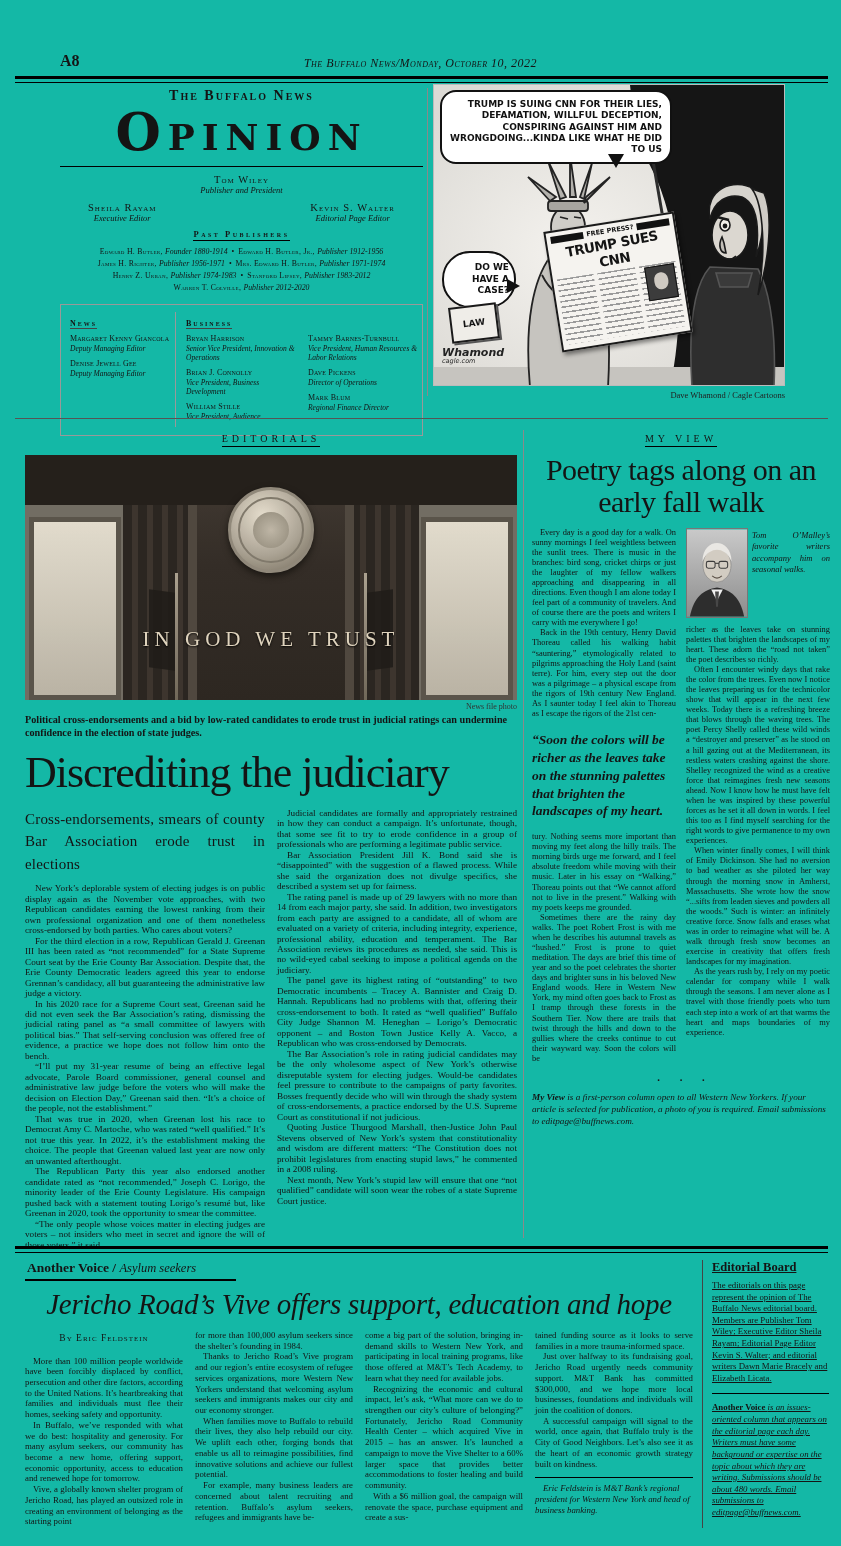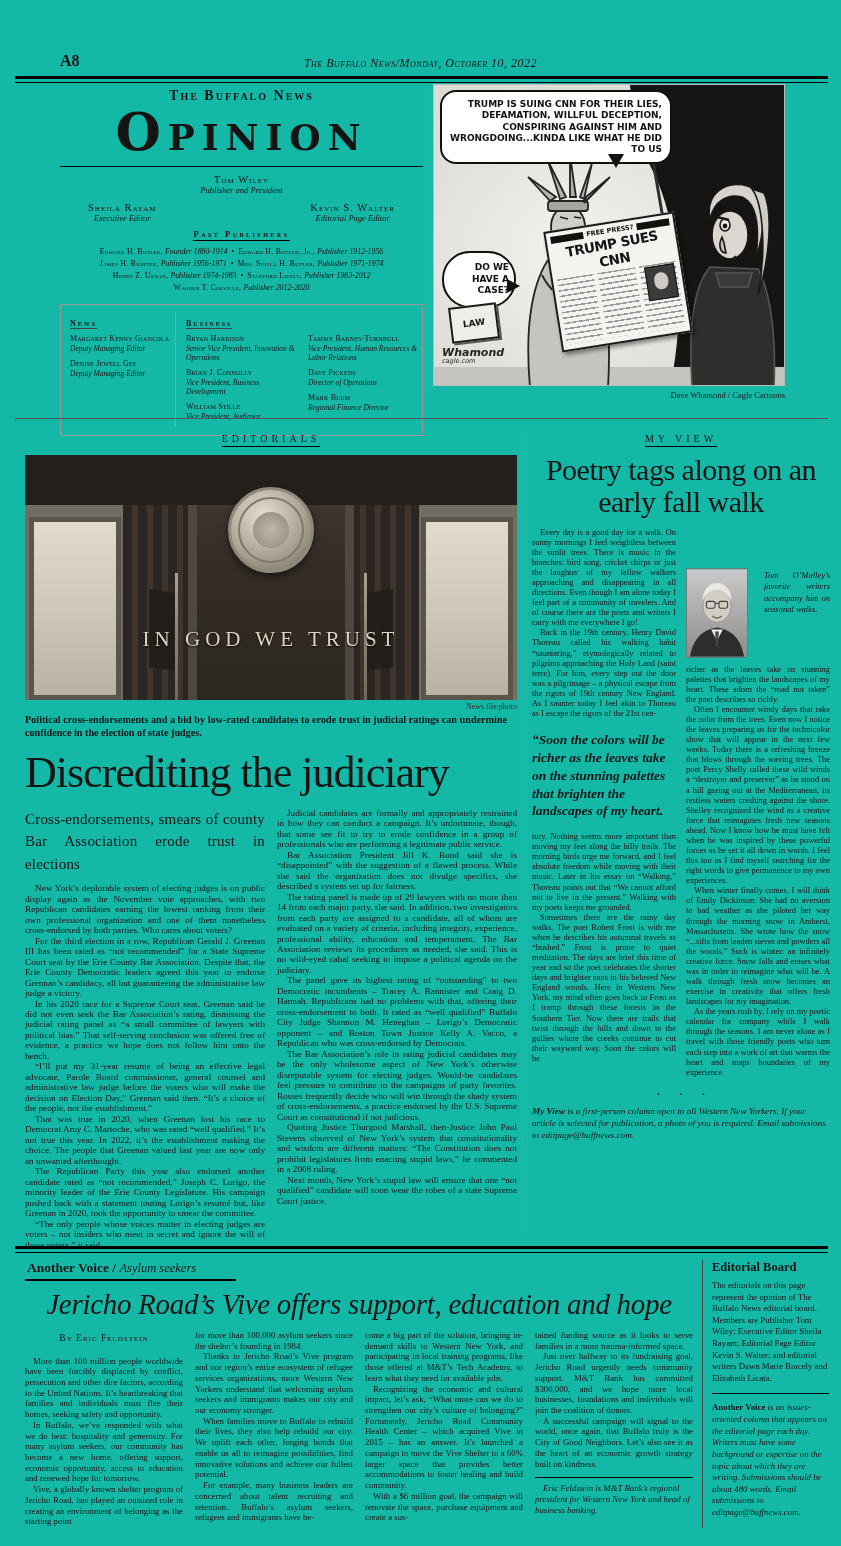--- a/index.html
+++ b/index.html
@@ -93,41 +93,41 @@
   .body .para { text-indent:10px; }
   .noindent { text-indent:0 !important; }
 
   
   .myview { position:absolute; left:532px; top:428px; width:298px; }
   .mv-headline { text-align:center; font-size:30px; line-height:1.06; letter-spacing:-.5px; margin-top:7px; }
   .mv-cols { display:grid; grid-template-columns:1fr 1fr; gap:10px; margin-top:10px; }
   .mv-body { font-size:8.4px; line-height:1.2; text-align:justify; }
   .mv-body .para { text-indent:8px; }
   .pullquote { font-size:13.5px; font-weight:bold; font-style:italic; line-height:1.32; text-align:left; margin:12px 0; text-indent:0; }
-  .mv-photoblock { display:flex; gap:16px; margin-bottom:7px;margin-top:40px; }
+  .mv-photoblock { display:flex; gap:4px; margin-bottom:7px; }
   .mv-photo { flex:0 0 62px; height:90px; border:1px solid #777; }
   .mv-photocap { font-style:italic; font-size:8.5px; line-height:1.35; padding-top:2px; }
   .mv-dots { text-align:center; font-weight:bold; font-size:11px; word-spacing:16px; margin-top:10px; }
   .mv-footer { font-size:9.2px; font-style:italic; line-height:1.3; margin-top:6px; }
   .fb { font-weight:bold; }
 
   
   .another-voice { position:absolute; left:25px; top:1258px; width:668px; }
   .av-kicker { display:inline-block; border-bottom:2.5px solid #000; padding:0 40px 3px 2px; font-size:13.5px; }
   .k-bold { font-weight:bold; }
   .k-italic { font-style:italic; font-size:12.5px; }
   .av-headline { text-align:center; font-style:italic; font-size:29px; letter-spacing:-.3px; margin:7px 0 9px; }
   .av-cols { display:grid; grid-template-columns:repeat(4,1fr); gap:12px; }
   .av-body { font-size:8.8px; line-height:1.22; text-align:justify; }
   .av-body .para { text-indent:8px; }
   .av-byline { text-align:center; font-variant:small-caps; font-size:9.5px; letter-spacing:1px; margin:3px 0 11px; }
   .av-tagline { border-top:1.2px solid #000; margin-top:8px; padding-top:5px; font-style:italic; text-align:left; text-indent:0; }
 
   
-  .edboard { position:absolute; left:712px; top:1260px; width:117px; }
+  .edboard { position:absolute; left:712px; top:1260px; width:117px;text-decoration:underline; }
   .eb-head { font-weight:bold; font-size:12.5px; margin-bottom:5px; }
   .eb-body { font-size:8.8px; line-height:1.32; }
   .eb-rule { height:1px; background:#000; margin:9px 0 8px; }
   .eb-note { font-size:8.8px; line-height:1.32; }
   .eb-bold { font-weight:bold; }
   .eb-italic { font-style:italic; }
 </style>
 </head>
 <body>
 
@@ -152,21 +152,21 @@
         <div class="mh-title">Executive Editor</div>
       </div>
       <div>
         <div class="mh-name">Kevin S. Walter</div>
         <div class="mh-title">Editorial Page Editor</div>
       </div>
     </div>
     <div class="mh-pp-label">Past Publishers</div>
     <div class="pp-lines">
       <div><span class="pp-name">Edward H. Butler, </span><span class="pp-role">Founder 1880-1914</span><span class="pp-sep"> • </span><span class="pp-name">Edward H. Butler, Jr., </span><span class="pp-role">Publisher 1912-1956</span></div>
-      <div><span class="pp-name">James H. Righter, </span><span class="pp-role">Publisher 1956-1971</span><span class="pp-sep"> • </span><span class="pp-name">Mrs. Sheila H. Butler, </span><span class="pp-role">Publisher 1971-1974</span></div>
+      <div><span class="pp-name">James H. Righter, </span><span class="pp-role">Publisher 1956-1971</span><span class="pp-sep"> • </span><span class="pp-name">Mrs. Edward H. Butler, </span><span class="pp-role">Publisher 1971-1974</span></div>
       <div><span class="pp-name">Henry Z. Urban, </span><span class="pp-role">Publisher 1974-1983</span><span class="pp-sep"> • </span><span class="pp-name">Stanford Lipsey, </span><span class="pp-role">Publisher 1983-2012</span></div>
       <div><span class="pp-name">Warren T. Colville, </span><span class="pp-role">Publisher 2012-2020</span></div>
     </div>
     <div class="staff-box">
       <div>
         <span class="col-head">News</span>
         <div>
             <div class="staff-entry">
               <div class="staff-name">Margaret Kenny Giancola</div>
               <div class="staff-title">Deputy Managing Editor</div>

